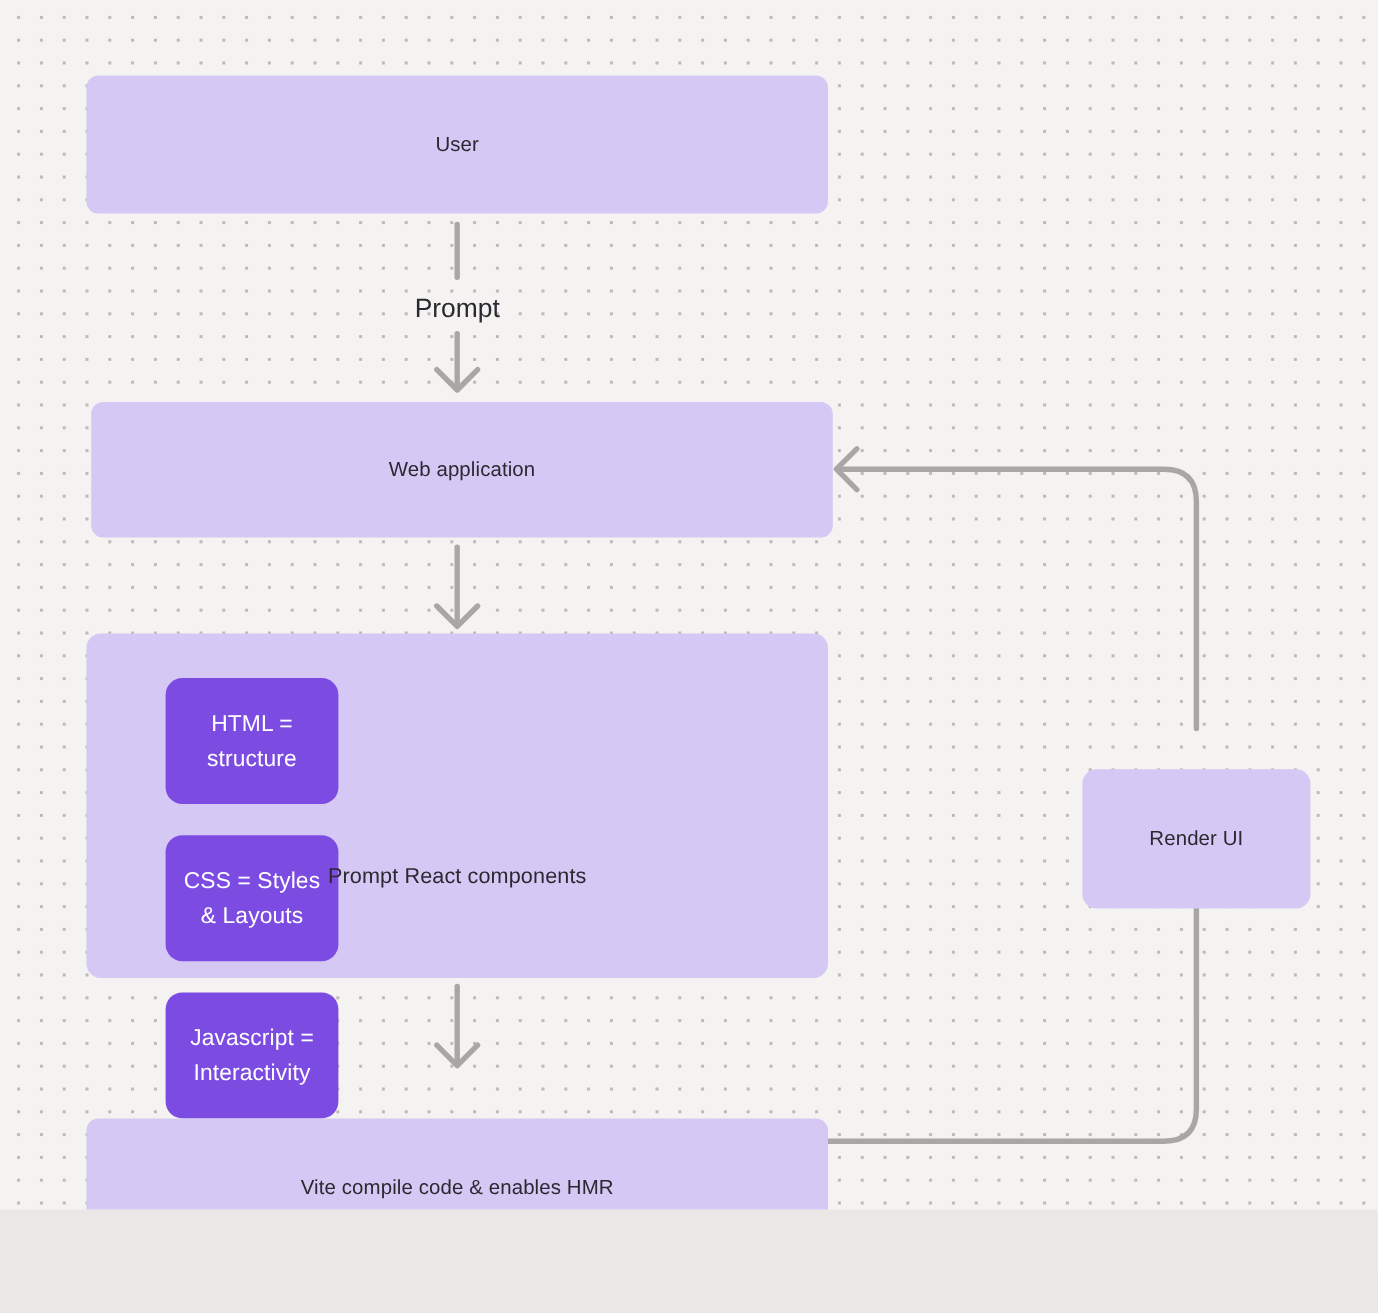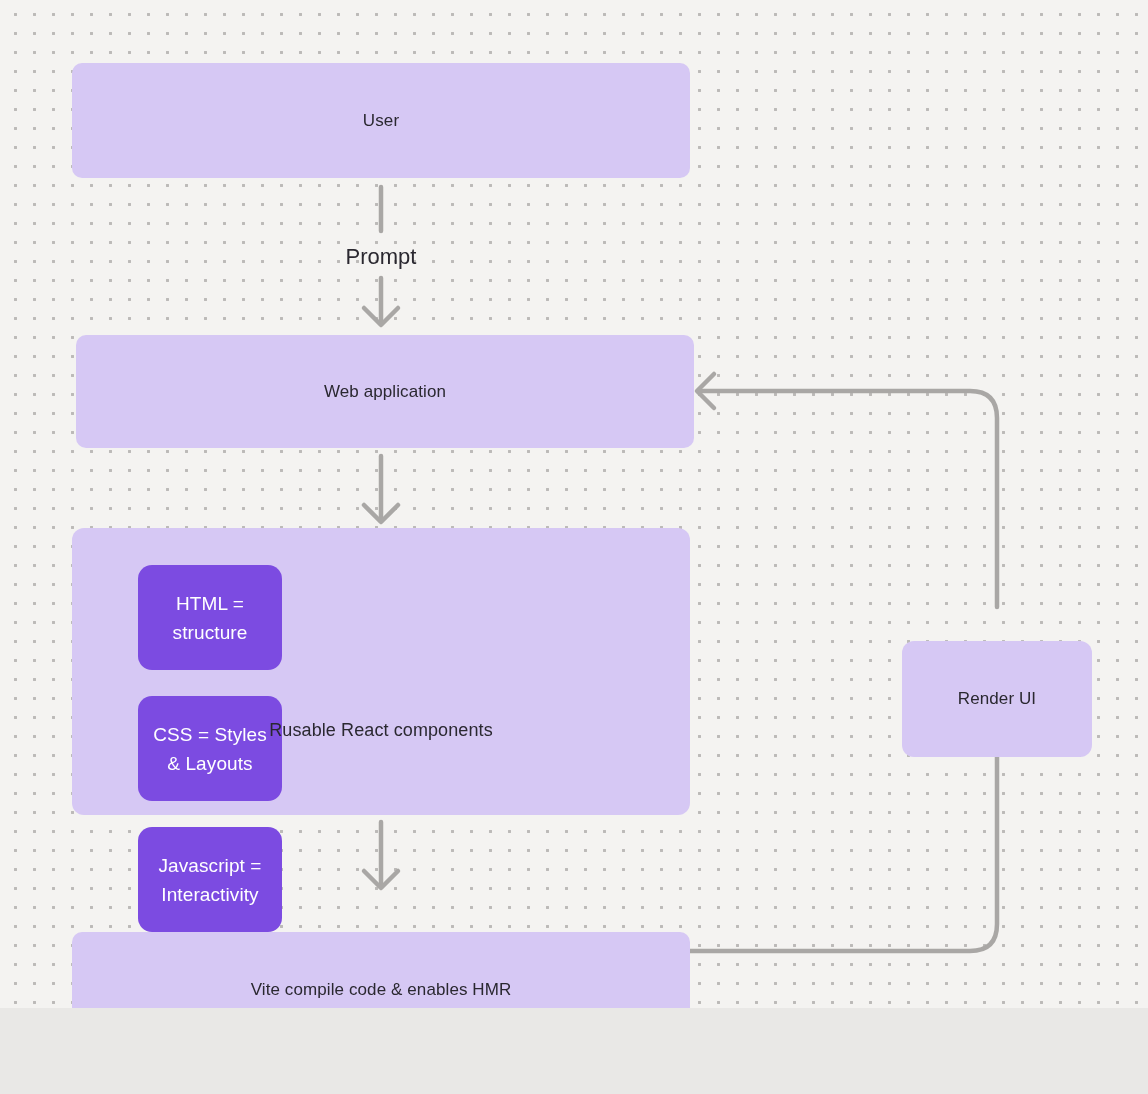--- a/index.html
+++ b/index.html
@@ -143,21 +143,21 @@
       <div class="chip">
         <span>HTML = structure</span>
       </div>
       <div class="chip">
         <span>CSS = Styles &amp; Layouts</span>
       </div>
       <div class="chip">
         <span>Javascript = Interactivity</span>
       </div>
     </div>
-    <div class="container-label">Rusable React components</div>
+    <div class="container-label">Prompt React components</div>
   </div>
 
   <div class="node" id="node-vite">
     <span>Vite compile code &amp; enables HMR</span>
   </div>
 
   <div class="node" id="node-render-ui">
     <span>Render UI</span>
   </div>
 

